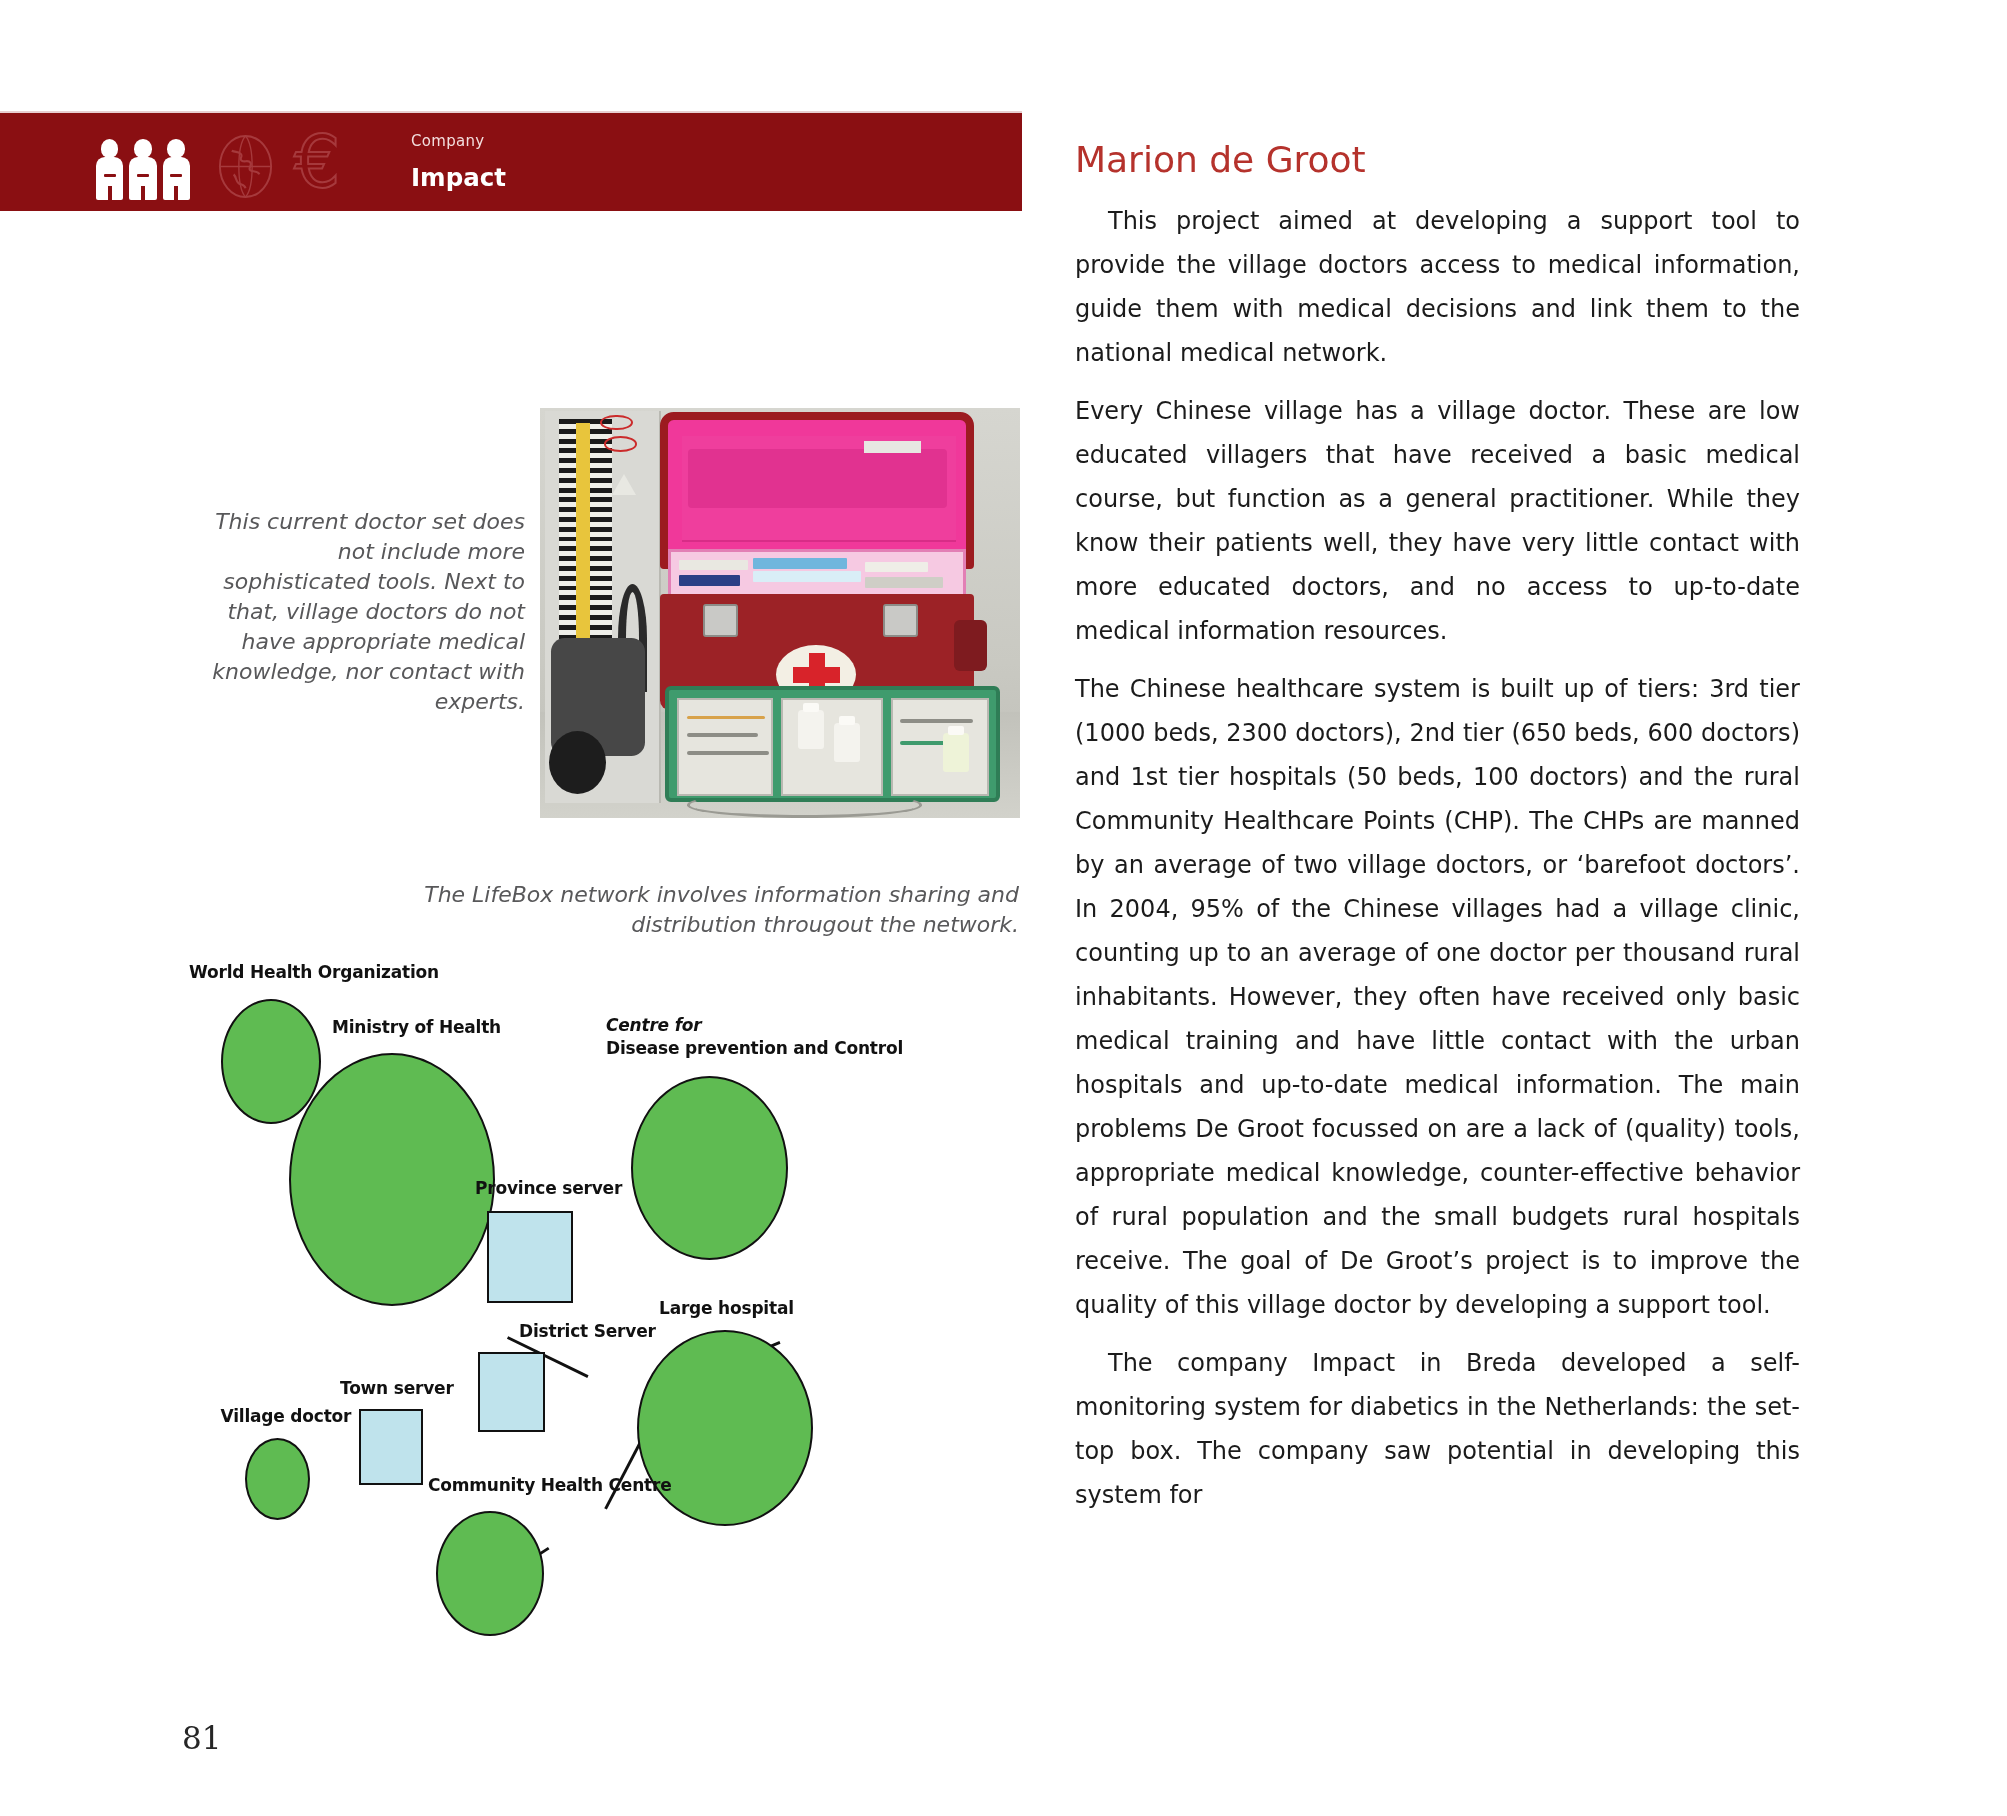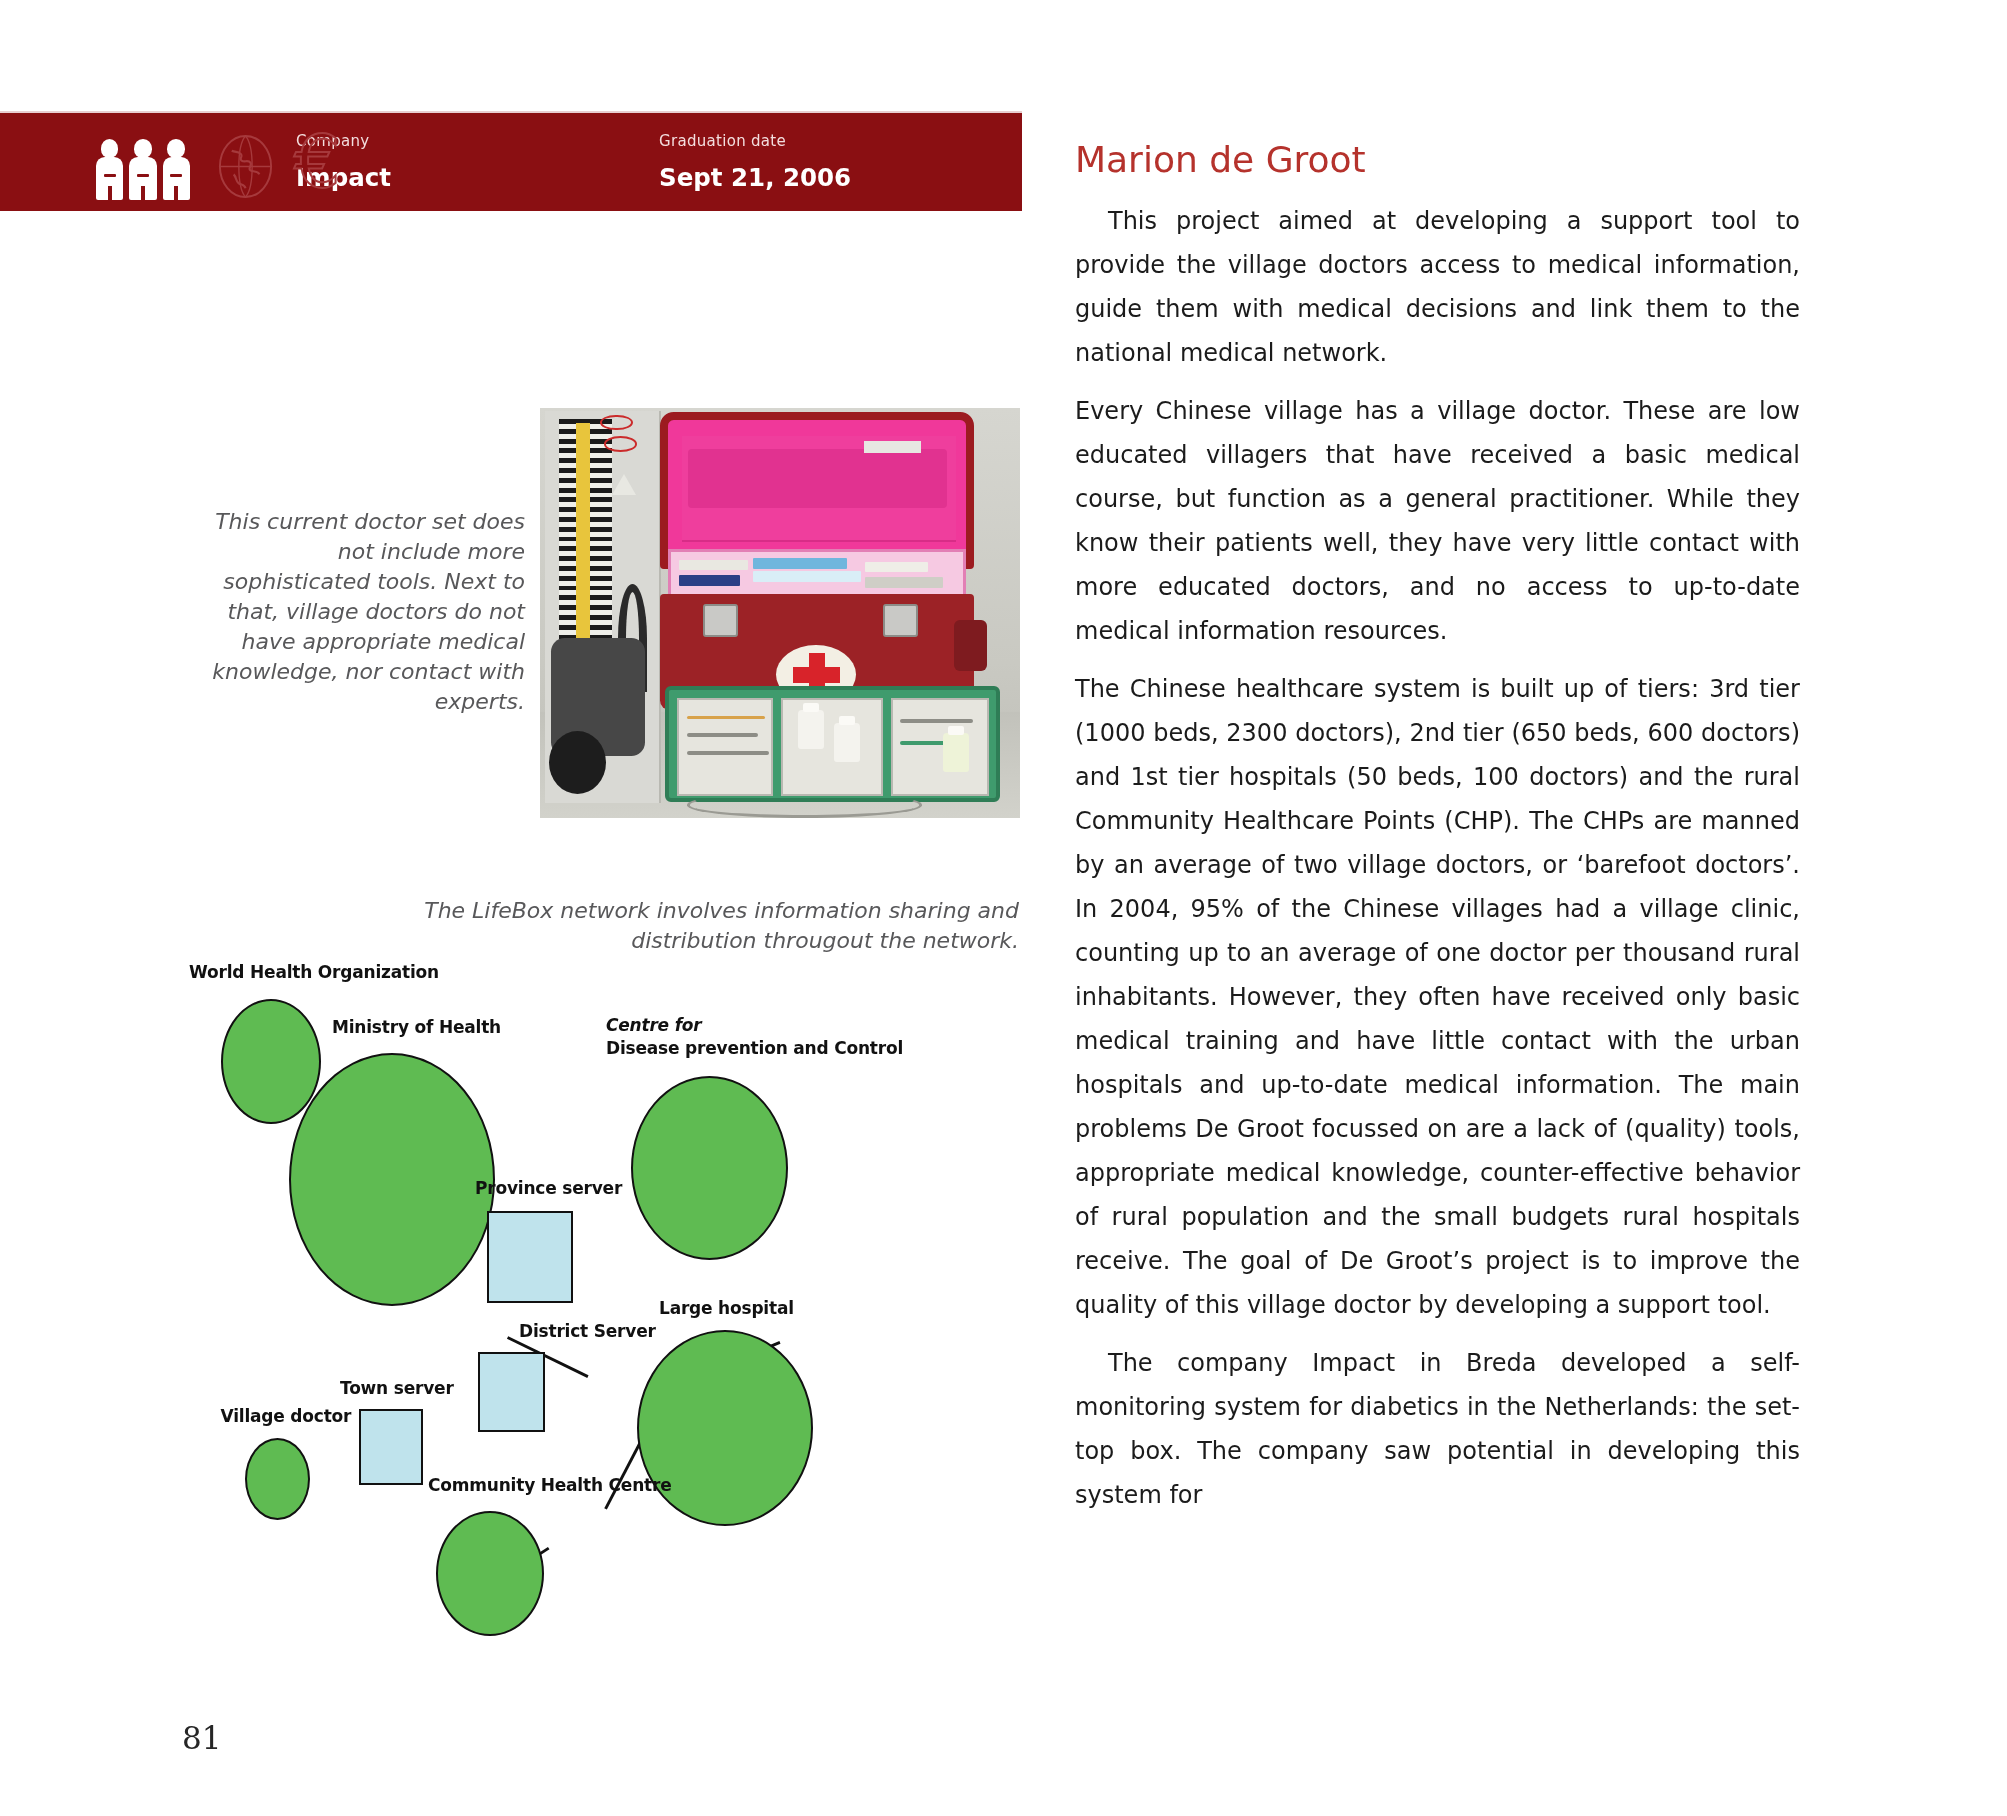--- a/index.html
+++ b/index.html
@@ -105,21 +105,21 @@
   .tray .cell { position: absolute; top: 7.8px; height: 98px; background: #e6e5de; border: 2px solid #b9b8b1; }
   .tray .bottle { position: absolute; width: 25.5px; height: 39px; background: #f4f3ee; border-radius: 3.9px 3.9px 2.9px 2.9px; }
   .tray .bottle .cap { position: absolute; left: 4.9px; top: -6.9px; width: 15.7px; height: 8.8px; background: #fbfaf6; border-radius: 2px; }
   .tray .instr { position: absolute; height: 3.9px; background: #8d8d86; border-radius: 2px; }
   .steth { position: absolute; left: 147px; top: 384px; width: 235px; height: 25.5px;
            border: 3.9px solid #9a9a93; border-radius: 50%; border-top-color: transparent; }
 
   .fig-caption {
     position: absolute; left: 421px; top: 655px; width: 598px;
     text-align: right; font-style: italic; color: #58585a;
-    font-size: 22px; line-height: 30px; margin-top: 16px;
+    font-size: 22px; line-height: 30px;
   }
 
   
   .diagram { position: absolute; left: 152px; top: 735px; width: 872px; height: 608px; margin-left: 44px; }
   .node-ell { position: absolute; background: #5fbb52; border: 2.9px solid #111; border-radius: 50%; }
   .node-rect { position: absolute; background: #bfe3ec; border: 2.9px solid #111; }
   .dlabel { position: absolute; font-size: 17px; font-weight: bold; color: #111;
             font-family: "DejaVu Sans", sans-serif; white-space: pre; letter-spacing: -0.2px; }
   .diagram svg { position: absolute; left: 0; top: 0; }
 
@@ -169,24 +169,20 @@
           <path d="M18 16c4 2 6 0 9 3s-2 5 1 7 7-1 9 2-3 6 0 8 8 0 9 4" stroke-width="2.2"></path>
           <path d="M20 40c3 3 2 7 5 9s6 1 7 5" stroke-width="2.2"></path>
         </svg>
       </div>
       <div class="euro-icon">€</div>
     </div>
     <div class="hdr-fields">
       <div class="hdr-field">
         <div class="hdr-label">Company</div>
         <div class="hdr-value">Impact</div>
-      </div>
-      <div class="hdr-field">
-        <div class="hdr-label">Graduation date</div>
-        <div class="hdr-value">Sept 21, 2006</div>
       </div>
     </div>
   </div>
 
   <div class="left-col">
 
     <div class="side-caption">This current doctor set does not include more sophisticated tools. Next to that, village doctors do not have appropriate medical knowledge, nor contact with experts.</div>
 
     <div class="photo">
       <div class="wall"></div>

